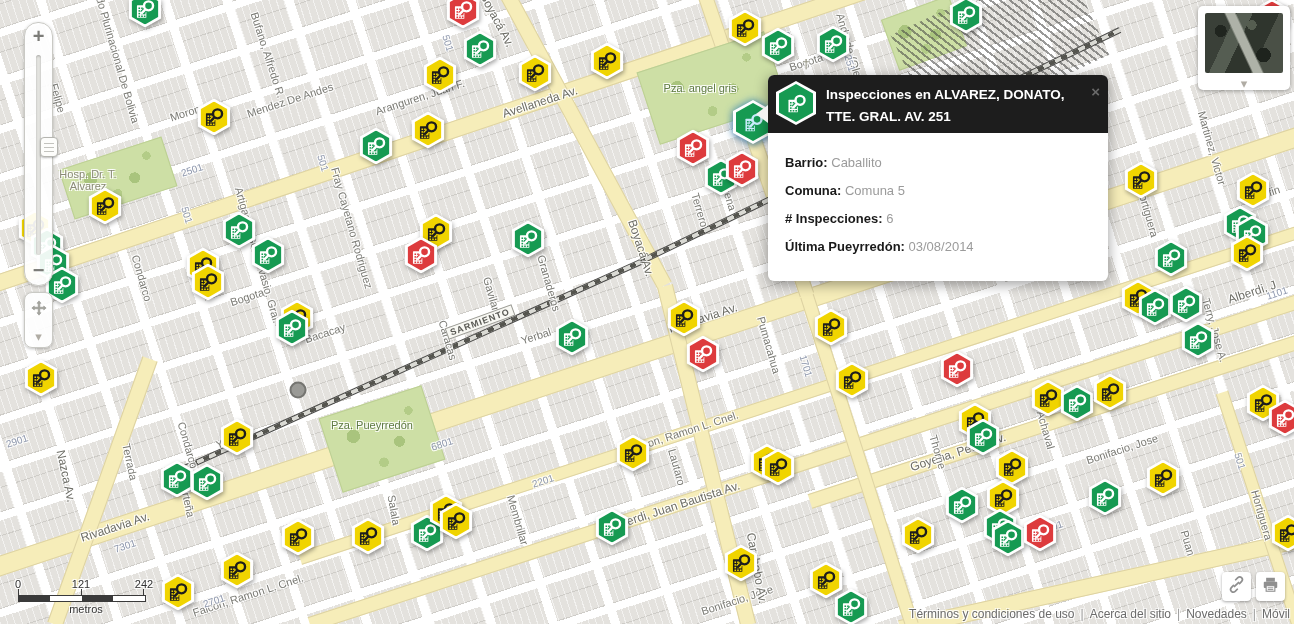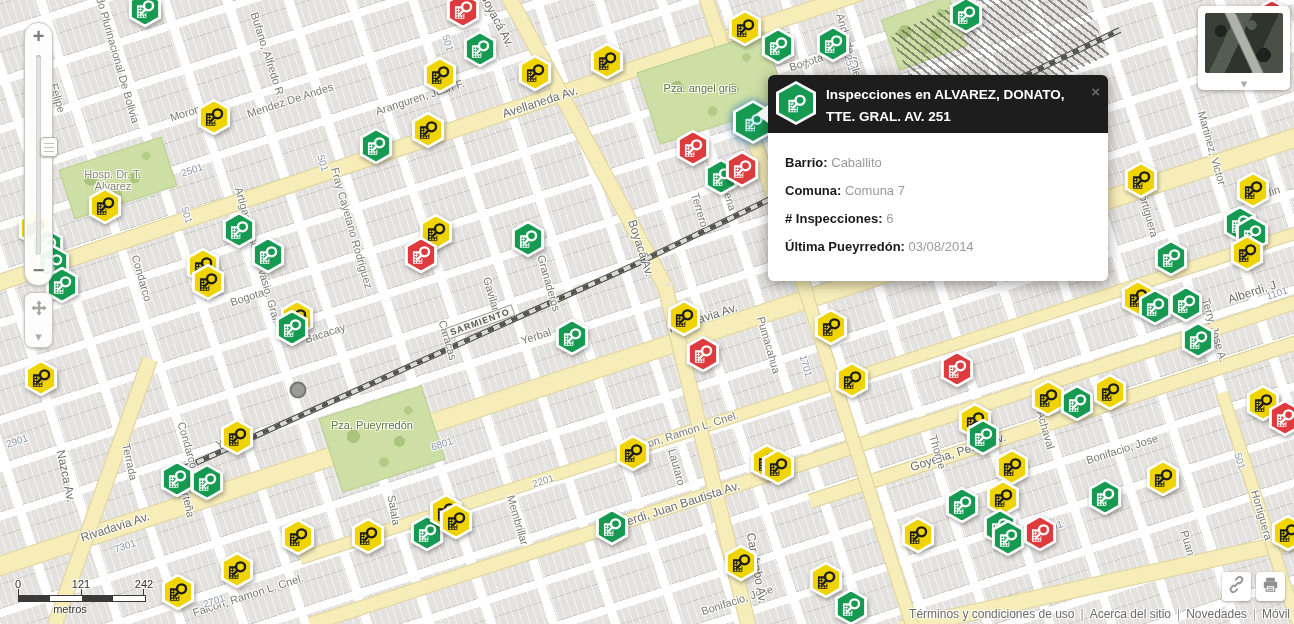--- a/index.html
+++ b/index.html
@@ -65,21 +65,21 @@
   #pbody{padding:12px 17px 15px;}
   #pbody p{margin:9px 0;font-size:13px;line-height:1.45;}
   #pbody b{color:#1a1a1a;}
   #pbody span{color:#9b9b9b;}
   
   #scale{position:absolute;left:14px;top:578px;z-index:30;font-size:11px;color:#333;}
   #scale .t{position:absolute;top:0;transform:translateX(-50%);text-shadow:1px 1px 0 #fff,-1px -1px 0 #fff,1px -1px 0 #fff,-1px 1px 0 #fff;}
   #sbar{position:absolute;left:4px;top:17px;width:126px;height:5px;border:1px solid #3a3a3a;
     background:linear-gradient(90deg,#3a3a3a 0 25%,#fff 25% 50%,#3a3a3a 50% 75%,#fff 75%);}
   #scale .tick{position:absolute;top:11px;width:1px;height:7px;background:#3a3a3a;}
-  #sunit{position:absolute;left:52px;top:25px;transform:translateX(-50%);text-shadow:1px 1px 0 #fff,-1px -1px 0 #fff;padding-left:8px;}
+  #sunit{position:absolute;left:68px;top:25px;transform:translateX(-50%);text-shadow:1px 1px 0 #fff,-1px -1px 0 #fff;padding-left:8px;}
   
   .sq{position:absolute;width:29px;height:29px;background:#fff;border-radius:4px;box-shadow:0 1px 3px rgba(0,0,0,.35);display:flex;align-items:center;justify-content:center;z-index:50;cursor:pointer;}
   #footer{position:absolute;right:4px;bottom:3px;z-index:45;font-size:12px;color:#6b6b6b;
     text-shadow:1px 1px 0 rgba(255,255,255,.9),-1px -1px 0 rgba(255,255,255,.9),1px -1px 0 rgba(255,255,255,.9),-1px 1px 0 rgba(255,255,255,.9);}
   #footer a{color:#6b6b6b;text-decoration:none;cursor:pointer;}
   #footer .sep{color:#9b9b9b;padding:0 6px;}
 </style>
 </head>
 <body>
 
@@ -2144,21 +2144,21 @@
     <span class="lbl " style="left: 938px; top: 452px; --r: 74deg;">Thorne</span>
     <span class="lbl " style="left: 1046px; top: 430px; --r: 74deg;">Achaval</span>
     <span class="lbl " style="left: 1215px; top: 330px; --r: 74deg;">Terry, Jose A.</span>
     <span class="lbl " style="left: 1148px; top: 212px; --r: 74deg;">Hortiguera</span>
     <span class="lbl " style="left: 1262px; top: 515px; --r: 74deg;">Hortiguera</span>
     <span class="lbl " style="left: 1188px; top: 543px; --r: 74deg;">Puan</span>
     <span class="lbl " style="left: 1212px; top: 148px; --r: 74deg;">Martinez, Victor</span>
     <span class="lbl " style="left: 850px; top: 48px; --r: 74deg;">Andrade (Olea</span>
     <span class="lbl ave" style="left: 757px; top: 568px; --r: 80deg;">Carabobo Av.</span>
     <span class="lbl " style="left: 1270px; top: 192px; --r: -18deg;">alfin</span>
-    <span class="lbl hosp" style="left: 113px; top: 180px; --r: 0deg;">Hosp. Dr. T.<br>Alvarez</span>
+    <span class="lbl hosp" style="left: 88px; top: 180px; --r: 0deg;">Hosp. Dr. T.<br>Alvarez</span>
     <span class="lbl park" style="left: 372px; top: 425px; --r: 0deg;">Pza. Pueyrredón</span>
     <span class="lbl park" style="left: 700px; top: 88px; text-align: right; --r: 0deg;">Pza. angel gris</span>
     <span class="lbl chx" style="left: 806px; top: 64px; --r: 0deg;">†</span>
     <span class="lbl num" style="left: 192px; top: 170px; --r: -18deg;">2501</span>
     <span class="lbl num" style="left: 458px; top: 6px; --r: -18deg;">2001</span>
     <span class="lbl num" style="left: 448px; top: 43px; --r: 74deg;">501</span>
     <span class="lbl num" style="left: 323px; top: 163px; --r: 74deg;">501</span>
     <span class="lbl num" style="left: 187px; top: 215px; --r: 74deg;">501</span>
     <span class="lbl num" style="left: 788px; top: 40px; --r: 74deg;">501</span>
     <span class="lbl num" style="left: 850px; top: 63px; --r: 74deg;">251</span>
@@ -2199,21 +2199,21 @@
     <circle cx="15.7" cy="8.7" r="4.7" fill="#169a52" stroke="#ffffff" stroke-width="2.5"></circle>
   </svg>
           </div>
         </div>
       </div>
     <div id="ptitle">Inspecciones en ALVAREZ, DONATO, TTE. GRAL. AV. 251</div>
     <div id="pclose">×</div>
   </div>
   <div id="pbody">
       <p><b>Barrio:</b><span> Caballito</span></p>
-      <p><b>Comuna:</b><span> Comuna 7</span></p>
+      <p><b>Comuna:</b><span> Comuna 5</span></p>
       <p><b># Inspecciones:</b><span> 6</span></p>
       <p><b>Última Pueyrredón:</b><span> 03/08/2014</span></p>
     </div>
 </div>
 
 <div class="ctl" id="zoombox">
   <div class="zbtn" style="top:2px;">+</div>
   <div id="ztrack">
     <div id="zhandle">
         <i></i>

